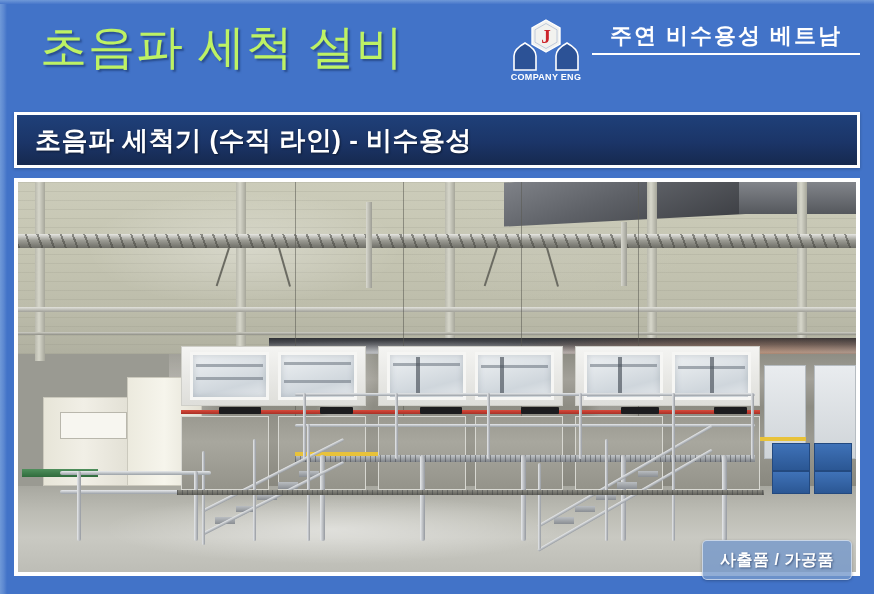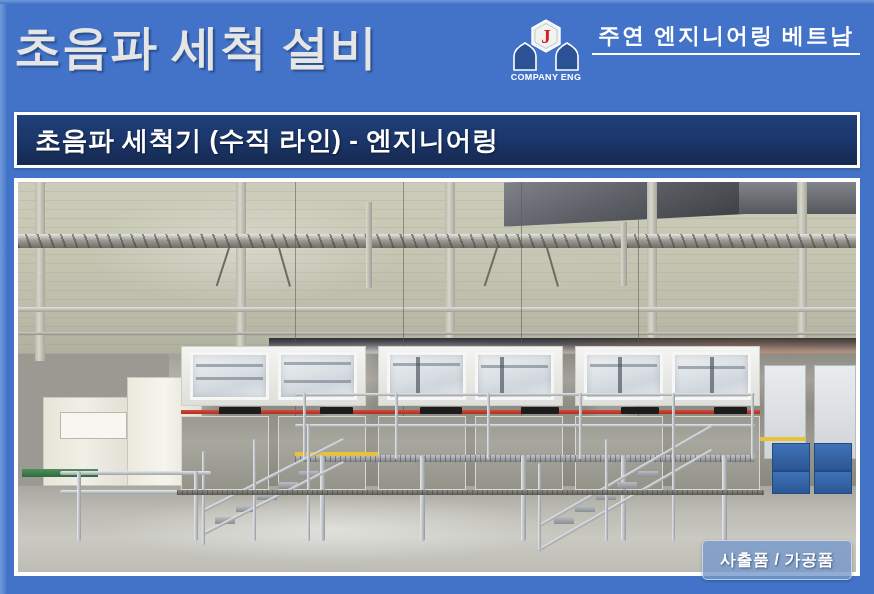--- a/index.html
+++ b/index.html
@@ -41,25 +41,25 @@
   .header {
     position: absolute;
     left: 0; top: 0;
     width: 874px;
     height: 106px;
     z-index: 3;
   }
 
   .main-title {
     position: absolute;
-    left: 14px;
+    left: 40px;
     top: 16px;
     font-size: 47px;
-    font-weight: bold;
-    color: #e5e5e5;
+    font-weight: normal;
+    color: #bef264;
     letter-spacing: 1px;
     white-space: nowrap;
     text-shadow: 2px 2px 2px rgba(20,45,95,0.55);
   }
 
   
   .logo-block {
     position: absolute;
     left: 505px;
     top: 18px;
@@ -399,27 +399,27 @@
         <text x="41" y="25" text-anchor="middle" font-family="Liberation Serif, serif" font-size="19" font-weight="bold" fill="#cc2229">J</text>
 
         <path d="M9,52 L9,38 Q9,31 20,25 Q31,31 31,38 L31,52 Z" fill="#2c5296" stroke="#ffffff" stroke-width="1.6"></path>
 
         <path d="M51,52 L51,38 Q51,31 62,25 Q73,31 73,38 L73,52 Z" fill="#2c5296" stroke="#ffffff" stroke-width="1.6"></path>
       </svg>
       <div class="logo-caption">COMPANY  ENG</div>
     </div>
 
     <div class="company-block">
-      <div class="company-kr">주연  엔지니어링  베트남</div>
+      <div class="company-kr">주연  비수용성  베트남</div>
       <div class="company-rule"></div>
     </div>
   </div>
 
   <div class="subtitle-bar">
-    <div class="subtitle-text">초음파 세척기 (수직 라인) - 엔지니어링</div>
+    <div class="subtitle-text">초음파 세척기 (수직 라인) - 비수용성</div>
   </div>
 
   <div class="photo-frame">
     <div class="photo">
 
       <div class="ph-wall"></div>
       <div class="ph-wall-lines"></div>
       <div class="ph-wall-sheen"></div>
       <div class="ph-wall-sheen2"></div>
 

